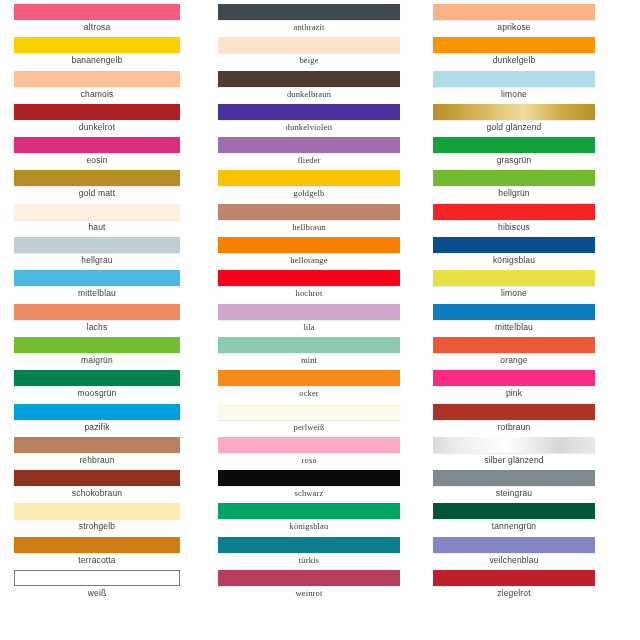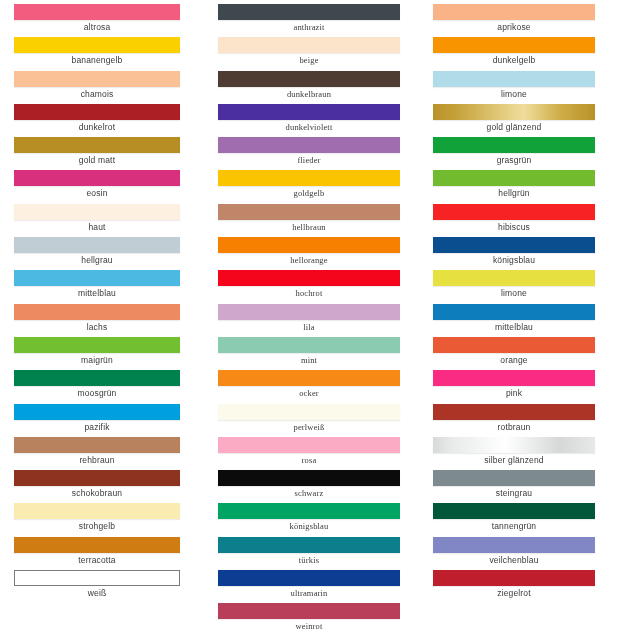--- a/index.html
+++ b/index.html
@@ -90,28 +90,28 @@
         </div>
         <div class="swatch-row">
           <div class="swatch-bar" style="background: rgb(250, 193, 151);"></div>
           <div class="swatch-label">chamois</div>
         </div>
         <div class="swatch-row">
           <div class="swatch-bar" style="background: rgb(171, 31, 37);"></div>
           <div class="swatch-label">dunkelrot</div>
         </div>
         <div class="swatch-row">
+          <div class="swatch-bar" style="background: rgb(216, 48, 124);"></div>
+          <div class="swatch-label">eosin</div>
+        </div>
+        <div class="swatch-row">
           <div class="swatch-bar" style="background: rgb(183, 142, 36);"></div>
           <div class="swatch-label">gold matt</div>
         </div>
         <div class="swatch-row">
-          <div class="swatch-bar" style="background: rgb(216, 48, 124);"></div>
-          <div class="swatch-label">eosin</div>
-        </div>
-        <div class="swatch-row">
           <div class="swatch-bar" style="background: rgb(253, 240, 224);"></div>
           <div class="swatch-label">haut</div>
         </div>
         <div class="swatch-row">
           <div class="swatch-bar" style="background: rgb(193, 205, 212);"></div>
           <div class="swatch-label">hellgrau</div>
         </div>
         <div class="swatch-row">
           <div class="swatch-bar" style="background: rgb(76, 185, 226);"></div>
           <div class="swatch-label">mittelblau</div>
@@ -216,24 +216,20 @@
         </div>
         <div class="swatch-row">
           <div class="swatch-bar" style="background: rgb(0, 164, 99);"></div>
           <div class="swatch-label">königsblau</div>
         </div>
         <div class="swatch-row">
           <div class="swatch-bar" style="background: rgb(12, 127, 140);"></div>
           <div class="swatch-label">türkis</div>
         </div>
         <div class="swatch-row">
-          <div class="swatch-bar" style="background: rgb(11, 61, 147);"></div>
-          <div class="swatch-label">ultramarin</div>
-        </div>
-        <div class="swatch-row">
           <div class="swatch-bar" style="background: rgb(184, 62, 89);"></div>
           <div class="swatch-label">weinrot</div>
         </div>
       </div>
     <div class="swatch-column col-2">
         <div class="swatch-row">
           <div class="swatch-bar" style="background: rgb(250, 179, 135);"></div>
           <div class="swatch-label">aprikose</div>
         </div>
         <div class="swatch-row">

